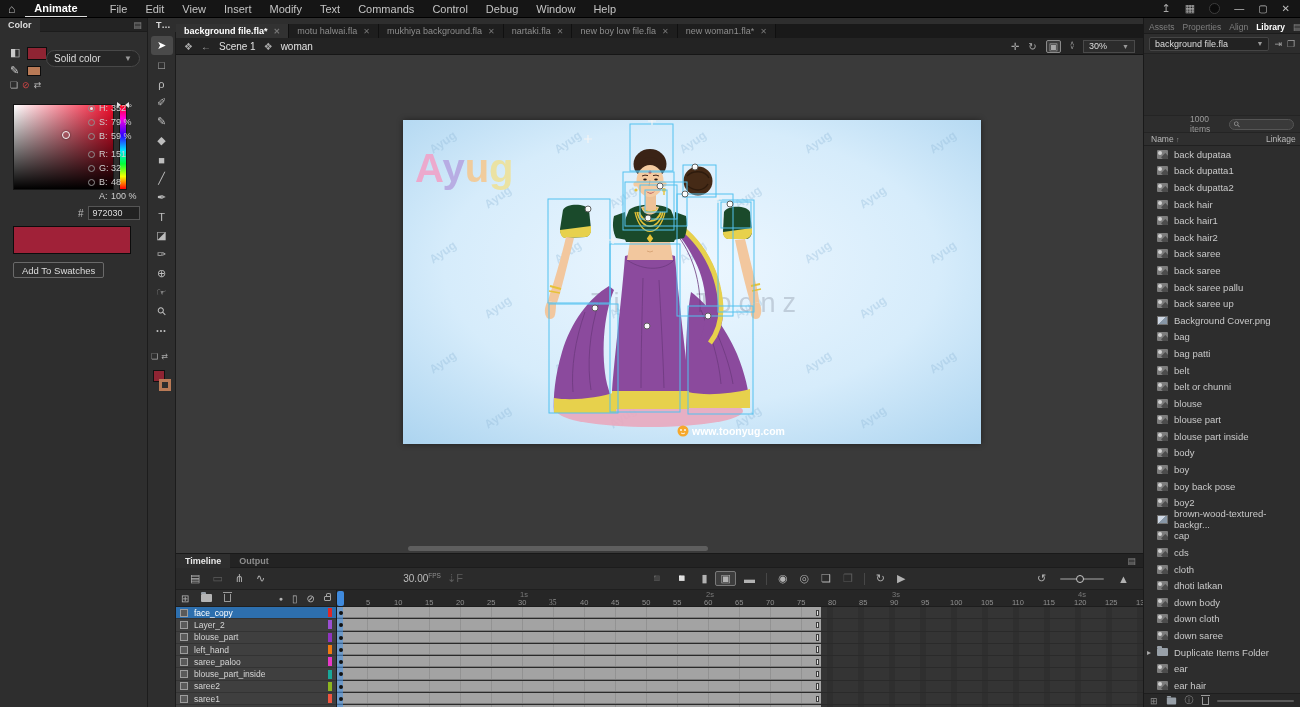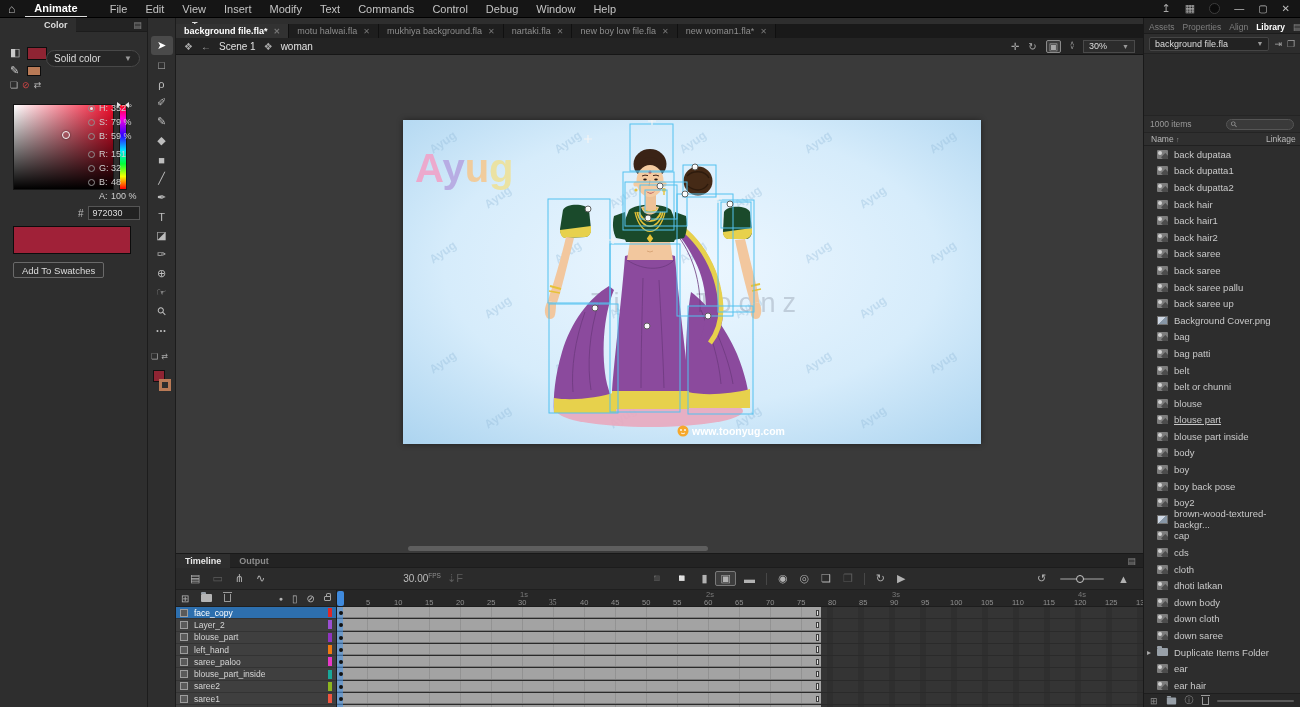--- a/index.html
+++ b/index.html
@@ -12,21 +12,21 @@
   #menu-items { display:flex; height:100%; align-items:flex-end; }
   .menu-item { color:#c4c4c4; font-size:11px; padding:0 9px; height:100%; display:flex; align-items:center; }
   .menu-item.first { font-weight:bold; color:#fff; border-bottom:1px solid #ddd; margin-right:14px; }
   #menubar-right { margin-left:auto; display:flex; align-items:center; gap:14px; padding-right:10px; }
   #menubar-right .mb-icon { color:#a9a9a9; font-size:11px; }
   #profile-circle { width:11px; height:11px; border-radius:50%; background:#0c0c0c; border:1px solid #3d3d3d; }
   .win-btn { color:#bdbdbd; font-size:10px; }
 
   
   #color-panel { position:absolute; left:0; top:18px; width:148px; height:689px; background:#2e2e2e; border-right:1px solid #1c1c1c; }
-  .panel-tabrow { height:14px; background:#232323; display:flex; align-items:center; border-bottom:1px solid #1c1c1c;margin-left:36px;}
+  .panel-tabrow { height:14px; background:#232323; display:flex; align-items:center; border-bottom:1px solid #1c1c1c;}
   .panel-tab { background:#2e2e2e; color:#ddd; font-size:9px; font-weight:bold; padding:1px 8px; height:14px; display:flex; align-items:center;}
   .panel-menu { margin-left:auto; color:#888; font-size:9px; padding-right:5px;}
   #cp-swatch-row { position:absolute; left:10px; top:28px; }
   .cp-tool-glyph { color:#c9c9c9; font-size:11px; display:inline-block; width:14px;}
   #cp-fill-swatch { display:inline-block; width:20px; height:13px; border:1px solid #0d0d0d; vertical-align:middle;}
   #cp-stroke-row { position:absolute; left:10px; top:46px;}
   #cp-stroke-swatch { display:inline-block; width:14px; height:10px; border:1px solid #0d0d0d; vertical-align:middle;}
   #cp-minis { position:absolute; left:10px; top:62px; display:flex; gap:4px; color:#bbb; font-size:9px;}
   #cp-minis .no-color { color:#d04545; }
   #cp-type { position:absolute; left:46px; top:32px; width:94px; height:17px; background:#262626; border:1px solid #484848; border-radius:9px; display:flex; align-items:center; padding:0 7px; color:#ddd; font-size:10px;}
@@ -129,21 +129,21 @@
   #library { position:absolute; left:1143px; top:18px; width:157px; height:689px; background:#2d2d2d; border-left:1px solid #191919; display:flex; flex-direction:column;}
   #lib-tabs { height:16px; display:flex; align-items:center; padding:2px 5px 0 5px; gap:8px; background:#262626; border-bottom:1px solid #1c1c1c;}
   .lib-tab { font-size:8.5px; color:#7f7f7f;}
   .lib-tab.active { color:#fff; font-weight:bold;}
   #lib-tabs .panel-menu { padding-right:0;}
   #lib-docrow { height:20px; display:flex; align-items:center; padding:0 5px; gap:5px; border-bottom:1px solid #222;}
   #lib-doc-select { flex:1; height:14px; background:#222; border:1px solid #454545; border-radius:2px; display:flex; align-items:center; padding:0 5px; color:#ddd; font-size:9px;}
   #lib-doc-select .chev { margin-left:auto; font-size:7px; color:#999;}
   .lib-hicon { color:#a5a5a5; font-size:9px;}
   #lib-preview { height:62px; background:#2b2b2b; border-bottom:1px solid #242424;}
-  #lib-metarow { height:16px; display:flex; align-items:center; padding:0 6px; color:#9b9b9b; font-size:8.5px;}
+  #lib-metarow { height:16px; display:flex; align-items:center; padding:0 6px; color:#9b9b9b; font-size:8.5px;margin-left:40px;}
   #lib-search { margin-left:auto; width:68px; height:11px; background:#3a3a3a; border:1px solid #555; border-radius:6px; display:flex; align-items:center; padding:0 4px; color:#999;}
   #lib-search .mag { font-size:8px; transform:rotate(-45deg); display:inline-block;}
   #lib-cols { height:14px; display:flex; align-items:center; background:#2f2f2f; border-top:1px solid #242424; border-bottom:1px solid #202020; padding:0 7px; color:#b9b9b9; font-size:8.5px;}
   #lib-col-linkage { position:absolute; left:122px;}
   #lib-cols { position:relative;}
   #lib-list { flex:1; overflow:hidden;}
   .lib-row { height:16.6px; display:flex; align-items:center; padding-left:13px; color:#c9c9c9; font-size:9.5px; gap:6px;}
   .lib-row .chev-r { position:absolute; font-size:8px; color:#aaa;}
   .icn-sym { width:11px; height:9px; background:#7d7d7d; border-radius:1px; position:relative; overflow:hidden; flex:none;}
   .icn-sym:before { content:""; position:absolute; left:1px; top:1px; width:4px; height:4px; border-radius:50%; background:#d2d2d2;}
@@ -776,21 +776,21 @@
           <span>belt</span>
         </div>
         <div class="lib-row" style="position: relative;">
           <span class="icn-sym"></span>
           <span>belt or chunni</span>
         </div>
         <div class="lib-row" style="position: relative;">
           <span class="icn-sym"></span>
           <span>blouse</span>
         </div>
-        <div class="lib-row" style="position: relative; text-decoration: underline;">
+        <div class="lib-row" style="position: relative;">
           <span class="icn-sym"></span>
           <span>blouse part</span>
         </div>
         <div class="lib-row" style="position: relative;">
           <span class="icn-sym"></span>
           <span>blouse part inside</span>
         </div>
         <div class="lib-row" style="position: relative;">
           <span class="icn-sym"></span>
           <span>body</span>

